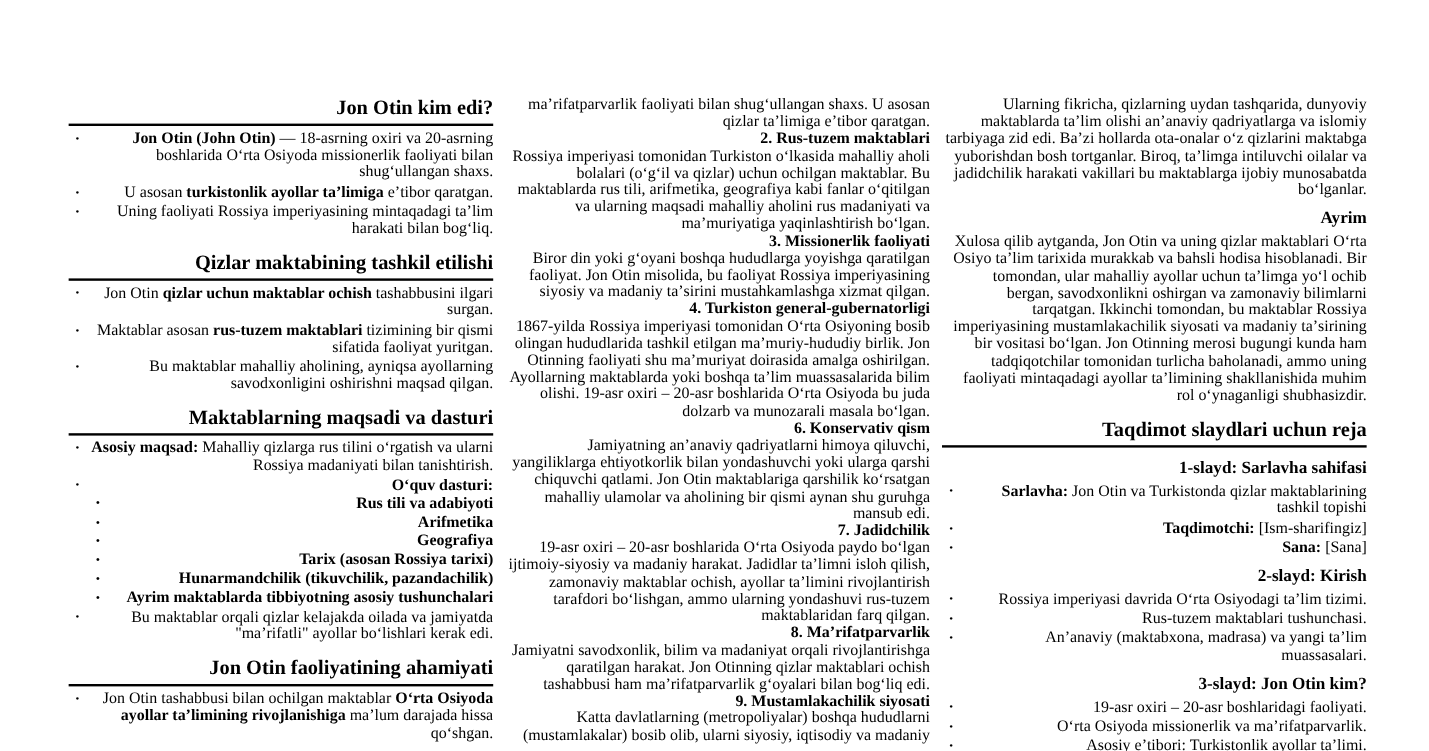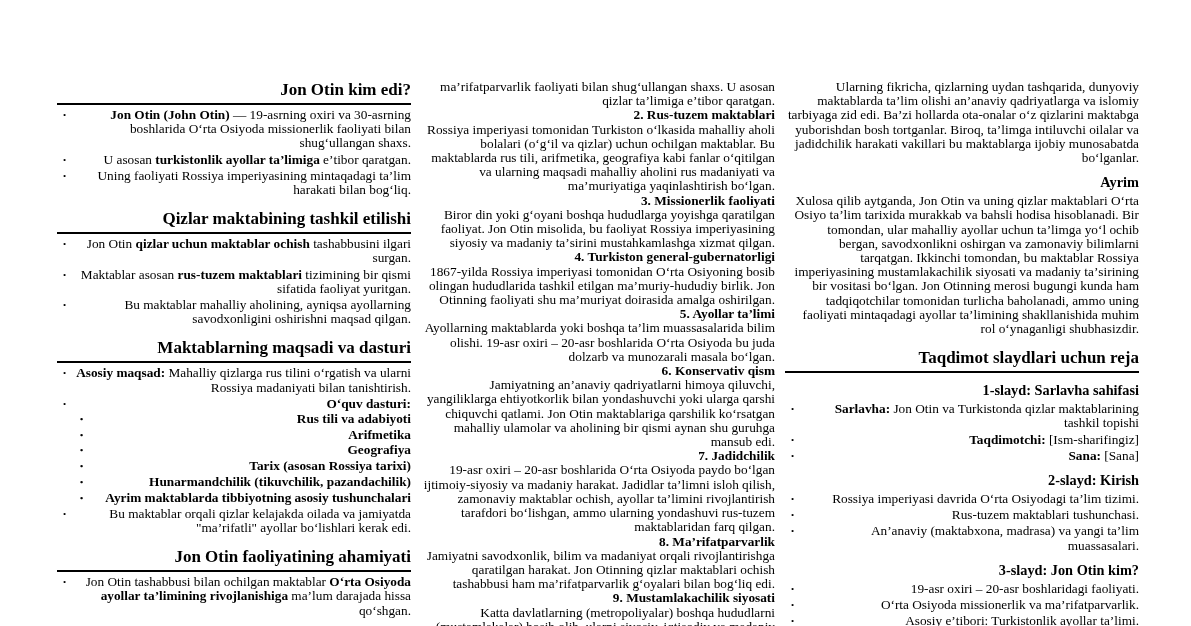--- a/index.html
+++ b/index.html
@@ -42,21 +42,21 @@
   ul.list ul.sub li { margin: 0 0 1.5px 0; font-weight: bold; }
   b { font-weight: bold; }
 </style>
 </head>
 <body>
 
 <div class="page">
   <div class="col">
       <div class="h2"><span>Jon Otin kim edi?</span></div>
       <ul class="list">
-        <li><b>Jon Otin (John Otin)</b><span> — 19-asrning oxiri va 30-asrning boshlarida Oʻrta Osiyoda missionerlik faoliyati bilan shugʻullangan shaxs.</span></li>
+        <li><b>Jon Otin (John Otin)</b><span> — 18-asrning oxiri va 20-asrning boshlarida Oʻrta Osiyoda missionerlik faoliyati bilan shugʻullangan shaxs.</span></li>
         <li><span>U asosan </span><b>turkistonlik ayollar taʼlimiga</b><span> eʼtibor qaratgan.</span></li>
         <li><span>Uning faoliyati Rossiya imperiyasining mintaqadagi taʼlim harakati bilan bogʻliq.</span></li>
       </ul>
       <div class="h2"><span>Qizlar maktabining tashkil etilishi</span></div>
       <ul class="list">
         <li><span>Jon Otin </span><b>qizlar uchun maktablar ochish</b><span> tashabbusini ilgari surgan.</span></li>
         <li><span>Maktablar asosan </span><b>rus-tuzem maktablari</b><span> tizimining bir qismi sifatida faoliyat yuritgan.</span></li>
         <li><span>Bu maktablar mahalliy aholining, ayniqsa ayollarning savodxonligini oshirishni maqsad qilgan.</span></li>
       </ul>
       <div class="h2"><span>Maktablarning maqsadi va dasturi</span></div>
@@ -78,21 +78,20 @@
       </ul>
     </div>
   <div class="col">
       <div class="p"><span>maʼrifatparvarlik faoliyati bilan shugʻullangan shaxs. U asosan qizlar taʼlimiga eʼtibor qaratgan.</span></div>
       <div class="p"><b>2. Rus-tuzem maktablari</b></div>
       <div class="p"><span>Rossiya imperiyasi tomonidan Turkiston oʻlkasida mahalliy aholi bolalari (oʻgʻil va qizlar) uchun ochilgan maktablar. Bu maktablarda rus tili, arifmetika, geografiya kabi fanlar oʻqitilgan va ularning maqsadi mahalliy aholini rus madaniyati va maʼmuriyatiga yaqinlashtirish boʻlgan.</span></div>
       <div class="p"><b>3. Missionerlik faoliyati</b></div>
       <div class="p"><span>Biror din yoki gʻoyani boshqa hududlarga yoyishga qaratilgan faoliyat. Jon Otin misolida, bu faoliyat Rossiya imperiyasining siyosiy va madaniy taʼsirini mustahkamlashga xizmat qilgan.</span></div>
       <div class="p"><b>4. Turkiston general-gubernatorligi</b></div>
       <div class="p"><span>1867-yilda Rossiya imperiyasi tomonidan Oʻrta Osiyoning bosib olingan hududlarida tashkil etilgan maʼmuriy-hududiy birlik. Jon Otinning faoliyati shu maʼmuriyat doirasida amalga oshirilgan.</span></div>
-      <div class="p"><b>5. Ayollar taʼlimi</b></div>
       <div class="p"><span>Ayollarning maktablarda yoki boshqa taʼlim muassasalarida bilim olishi. 19-asr oxiri – 20-asr boshlarida Oʻrta Osiyoda bu juda dolzarb va munozarali masala boʻlgan.</span></div>
       <div class="p"><b>6. Konservativ qism</b></div>
       <div class="p"><span>Jamiyatning anʼanaviy qadriyatlarni himoya qiluvchi, yangiliklarga ehtiyotkorlik bilan yondashuvchi yoki ularga qarshi chiquvchi qatlami. Jon Otin maktablariga qarshilik koʻrsatgan mahalliy ulamolar va aholining bir qismi aynan shu guruhga mansub edi.</span></div>
       <div class="p"><b>7. Jadidchilik</b></div>
       <div class="p"><span>19-asr oxiri – 20-asr boshlarida Oʻrta Osiyoda paydo boʻlgan ijtimoiy-siyosiy va madaniy harakat. Jadidlar taʼlimni isloh qilish, zamonaviy maktablar ochish, ayollar taʼlimini rivojlantirish tarafdori boʻlishgan, ammo ularning yondashuvi rus-tuzem maktablaridan farq qilgan.</span></div>
       <div class="p"><b>8. Maʼrifatparvarlik</b></div>
       <div class="p"><span>Jamiyatni savodxonlik, bilim va madaniyat orqali rivojlantirishga qaratilgan harakat. Jon Otinning qizlar maktablari ochish tashabbusi ham maʼrifatparvarlik gʻoyalari bilan bogʻliq edi.</span></div>
       <div class="p"><b>9. Mustamlakachilik siyosati</b></div>
       <div class="p"><span>Katta davlatlarning (metropoliyalar) boshqa hududlarni (mustamlakalar) bosib olib, ularni siyosiy, iqtisodiy va madaniy</span></div>
     </div>

